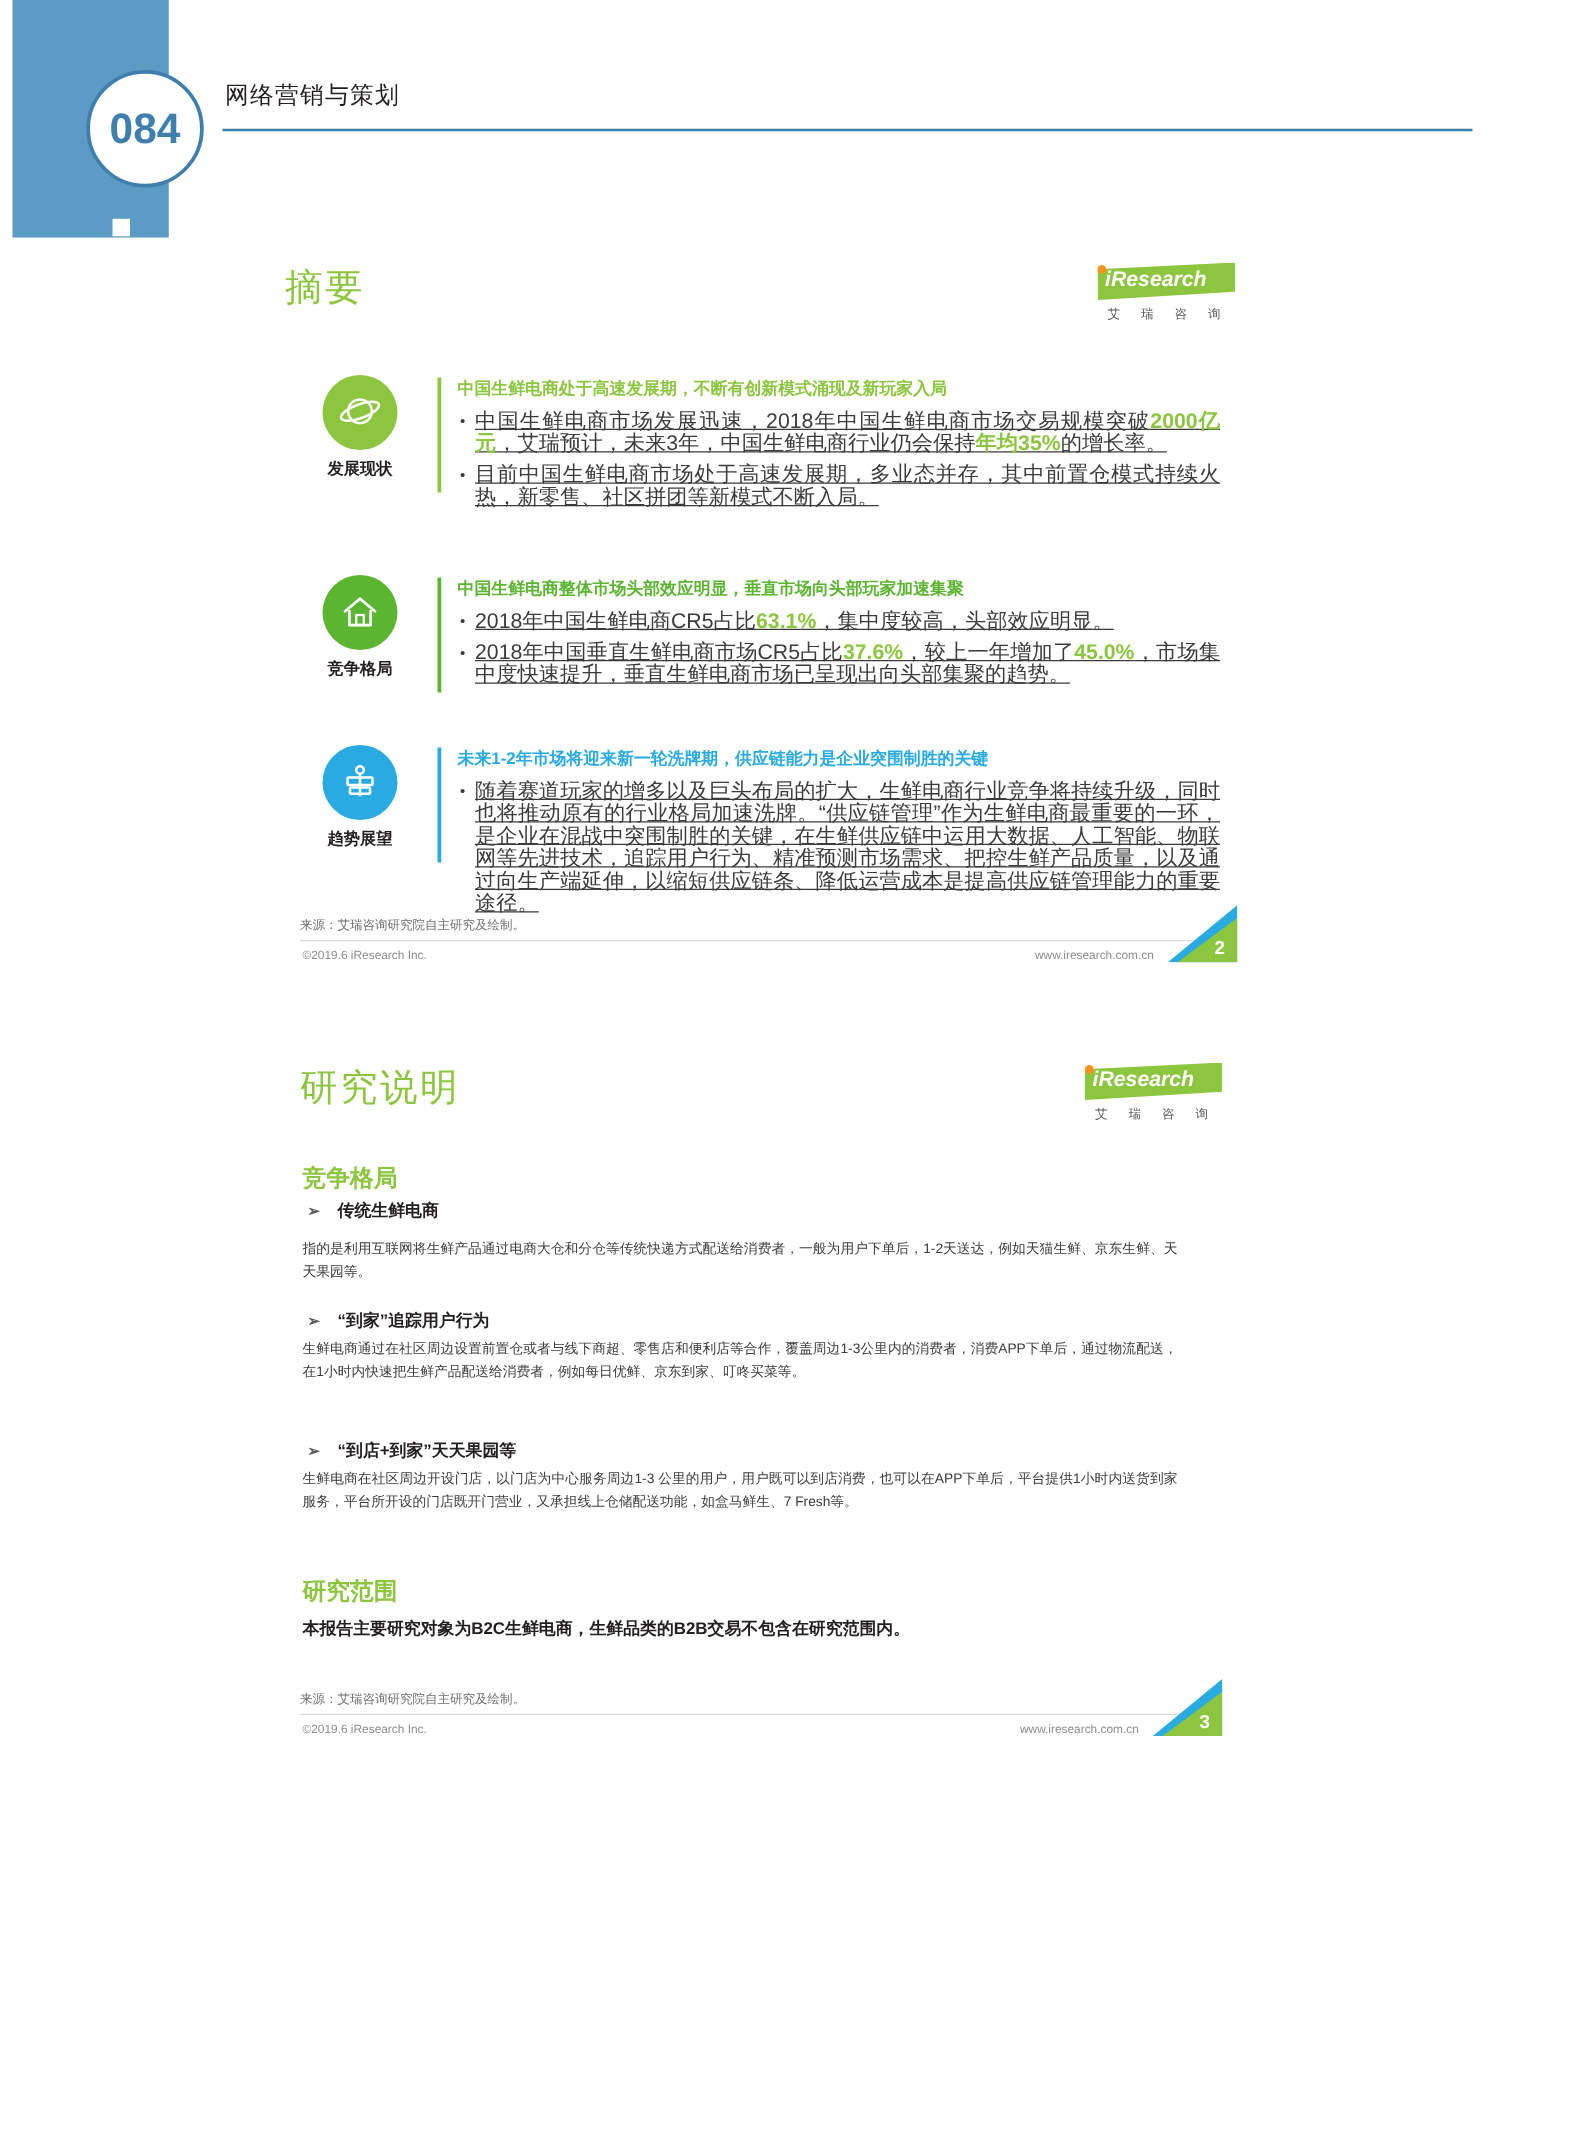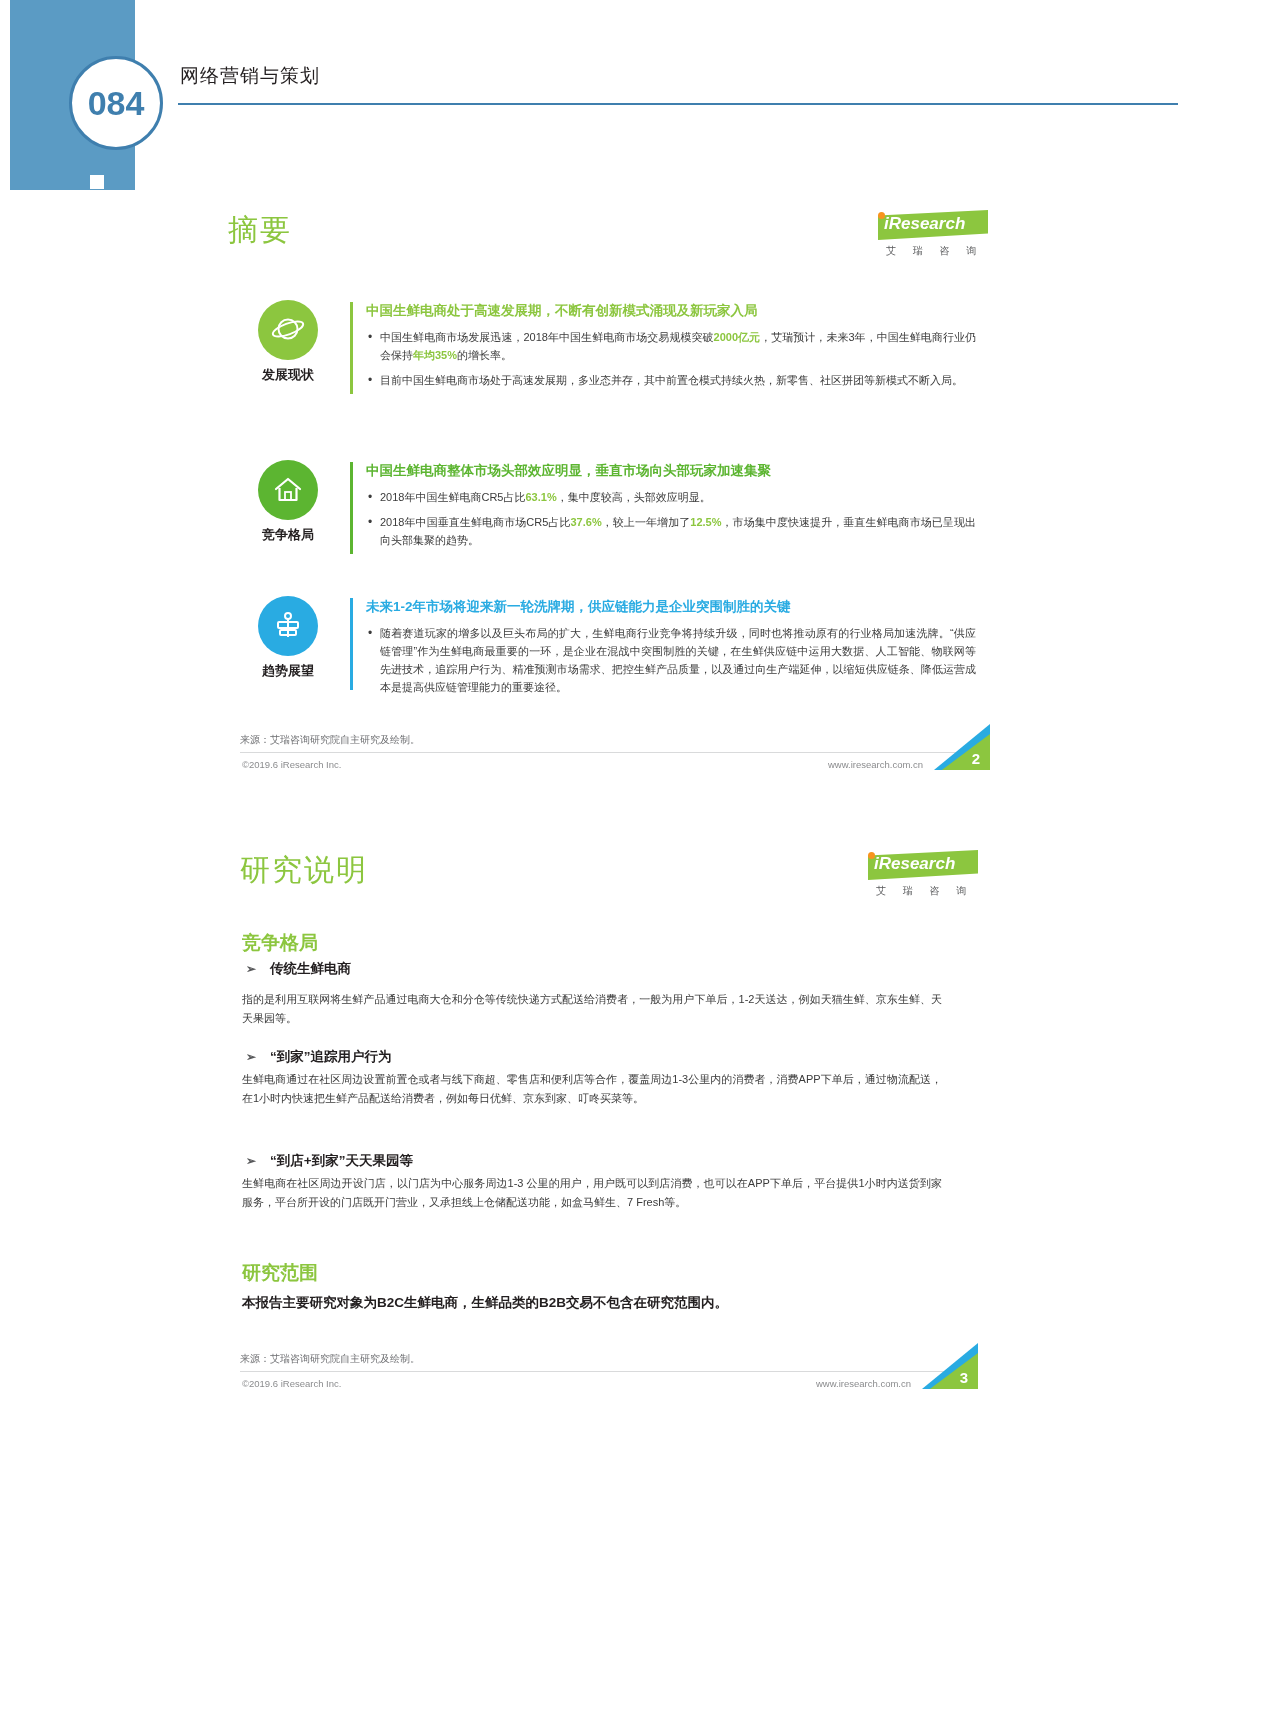--- a/index.html
+++ b/index.html
@@ -97,21 +97,21 @@
   .sum-head {
     position:absolute; left:108px; top:2px; width:600px;
     font-size:13.5px; font-weight:bold; line-height:18px;
   }
   .sum-list {
     position:absolute; left:108px; top:28px; width:610px;
     margin:0; padding:0; list-style:none;
   }
   .sum-list li {
     position:relative; padding-left:14px; margin-bottom:7px;
-    font-size:11px; line-height:18px; color:#3b3b3b; text-align:justify;
+    font-size:17px; line-height:18px; color:#3b3b3b; text-align:justify;text-decoration:underline;
   }
   .sum-list li::before {
     content:"•"; position:absolute; left:2px; top:0; color:#3b3b3b; font-size:12px;
   }
   .hl-green { color:#8cc63f; font-weight:bold; }
 
   
   .source-note {
     position:absolute; left:12px; font-size:10px; color:#6d6e71;
   }
@@ -202,21 +202,21 @@
         <path d="M6 17 L18 7 L30 17" fill="none" stroke="#ffffff" stroke-width="2.2" stroke-linecap="round" stroke-linejoin="round"></path>
         <path d="M9.5 16 V28 H26.5 V16" fill="none" stroke="#ffffff" stroke-width="2.2" stroke-linejoin="round"></path>
         <rect x="15" y="20" width="6" height="8" fill="none" stroke="#ffffff" stroke-width="1.8"></rect>
       </svg>
     </div>
     <div class="sum-icon-label">竞争格局</div>
     <div class="sum-bar" style="background:#5cb531;"></div>
     <div class="sum-head" style="color:#5cb531;">中国生鲜电商整体市场头部效应明显，垂直市场向头部玩家加速集聚</div>
     <ul class="sum-list">
       <li>2018年中国生鲜电商CR5占比<span class="hl-green">63.1%</span>，集中度较高，头部效应明显。</li>
-      <li>2018年中国垂直生鲜电商市场CR5占比<span class="hl-green">37.6%</span>，较上一年增加了<span class="hl-green">12.5%</span>，市场集中度快速提升，垂直生鲜电商市场已呈现出向头部集聚的趋势。</li>
+      <li>2018年中国垂直生鲜电商市场CR5占比<span class="hl-green">37.6%</span>，较上一年增加了<span class="hl-green">45.0%</span>，市场集中度快速提升，垂直生鲜电商市场已呈现出向头部集聚的趋势。</li>
     </ul>
   </div>
 
   <div class="sum-row" style="top:400px;">
     <div class="sum-icon" style="background:#29abe2;">
       <svg width="36" height="36" viewBox="0 0 36 36">
         <circle cx="18" cy="8" r="3" fill="none" stroke="#ffffff" stroke-width="2"></circle>
         <line x1="18" y1="11" x2="18" y2="29" stroke="#ffffff" stroke-width="2"></line>
         <rect x="8" y="14" width="20" height="6" rx="1" fill="none" stroke="#ffffff" stroke-width="2"></rect>
         <rect x="10" y="22" width="16" height="5" rx="1" fill="none" stroke="#ffffff" stroke-width="2"></rect>

